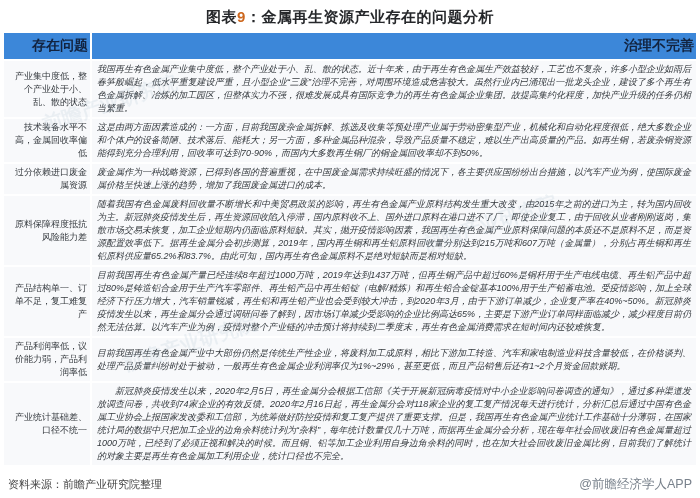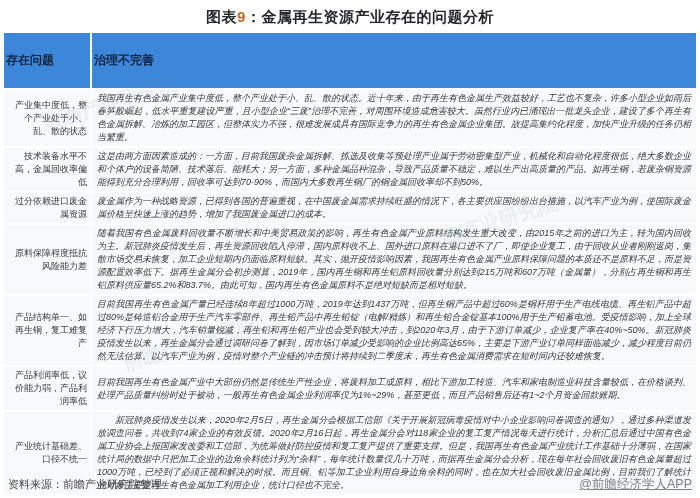--- a/index.html
+++ b/index.html
@@ -12,35 +12,35 @@
     text-align:center; padding-top:8px; font-size:15px; font-weight:bold;
     color:#26282b; letter-spacing:0.5px;
   }
   .title .num { color:#cd671d; }
   table.problems {
     border-collapse:separate; border-spacing:2px; table-layout:fixed;
     width:696px; margin:4px auto 0 auto;
   }
   col.c-problem { width:86px; }
   thead td {
-    background:#3c87d9; color:#12233f; font-weight:bold; font-size:12px;
-    text-align:left; padding:19px 2px; height:14px;
+    background:#3c87d9; color:#12233f; font-weight:bold; font-size:14px;
+    text-align:right; padding:4px 2px; height:14px;
   }
   tbody td {
     background:#f8f9fb; font-size:9px; line-height:13px; color:#33383d;
     vertical-align:middle; padding:2px 5px;text-align:right;
   }
   td.problem-cell { padding-left:6px; padding-right:3px; }
   td.analysis-cell { text-align:justify;font-style:italic; }
   td.analysis-cell.indent { text-indent:2em; }
   .footer-source {
     position:absolute; left:8px; bottom:6px; font-size:11px; color:#454545;text-align:center;
   }
   .app-credit {
-    position:absolute; right:8px; bottom:5px; font-size:12.5px; color:#79828c;text-decoration:underline;
+    position:absolute; right:8px; bottom:5px; font-size:12.5px; color:#79828c;
   }
   .wm {
     position:absolute; color:#6f93ad; opacity:0.10; pointer-events:none;
     font-size:20px; font-weight:bold; white-space:nowrap;
     transform:rotate(-18deg);
   }
   .wm1 { top:90px;  left:40px; }
   .wm2 { top:210px; left:420px; }
   .wm3 { top:330px; left:120px; }
 </style>
@@ -79,21 +79,21 @@
         </tr>
         <tr>
           <td class="problem-cell">过分依赖进口废金属资源</td>
           <td class="analysis-cell">废金属作为一种战略资源，已得到各国的普遍重视，在中国废金属需求持续旺盛的情况下，各主要供应国纷纷出台措施，以汽车产业为例，使国际废金属价格呈快速上涨的趋势，增加了我国废金属进口的成本。</td>
         </tr>
         <tr>
           <td class="problem-cell">原料保障程度抵抗风险能力差</td>
           <td class="analysis-cell">随着我国有色金属废料回收量不断增长和中美贸易政策的影响，再生有色金属产业原料结构发生重大改变，由2015年之前的进口为主，转为国内回收为主。新冠肺炎疫情发生后，再生资源回收陷入停滞，国内原料收不上、国外进口原料在港口进不了厂，即使企业复工，由于回收从业者刚刚返岗，集散市场交易未恢复，加工企业短期内仍面临原料短缺。其实，抛开疫情影响因素，我国再生有色金属产业原料保障问题的本质还不是原料不足，而是资源配置效率低下。据再生金属分会初步测算，2019年，国内再生铜和再生铝原料回收量分别达到215万吨和607万吨（金属量），分别占再生铜和再生铝原料供应量65.2%和83.7%。由此可知，国内再生有色金属原料不是绝对短缺而是相对短缺。</td>
         </tr>
         <tr>
-          <td class="problem-cell">产品结构单一、如再生铜，复工难复产</td>
+          <td class="problem-cell">产品结构单一、订单不足，复工难复产</td>
           <td class="analysis-cell">目前我国再生有色金属产量已经连续8年超过1000万吨，2019年达到1437万吨，但再生铜产品中超过60%是铜杆用于生产电线电缆、再生铝产品中超过80%是铸造铝合金用于生产汽车零部件、再生铅产品中再生铅锭（电解/精炼）和再生铅合金锭基本100%用于生产铅蓄电池。受疫情影响，加上全球经济下行压力增大，汽车销量锐减，再生铝和再生铅产业也会受到较大冲击，到2020年3月，由于下游订单减少，企业复产率在40%~50%。新冠肺炎疫情发生以来，再生金属分会通过调研问卷了解到，因市场订单减少受影响的企业比例高达65%，主要是下游产业订单同样面临减少，减少程度目前仍然无法估算。以汽车产业为例，疫情对整个产业链的冲击预计将持续到二季度末，再生有色金属消费需求在短时间内还较难恢复。</td>
         </tr>
         <tr>
           <td class="problem-cell">产品利润率低，议价能力弱，产品利润率低</td>
           <td class="analysis-cell">目前我国再生有色金属产业中大部份仍然是传统生产性企业，将废料加工成原料，相比下游加工转造、汽车和家电制造业科技含量较低，在价格谈判、处理产品质量纠纷时处于被动，一般再生有色金属企业利润率仅为1%~29%，甚至更低，而且产品销售后还有1~2个月资金回款账期。</td>
         </tr>
         <tr>
           <td class="problem-cell">产业统计基础差、口径不统一</td>
           <td class="analysis-cell indent">新冠肺炎疫情发生以来，2020年2月5日，再生金属分会根据工信部《关于开展新冠病毒疫情对中小企业影响问卷调查的通知》，通过多种渠道发放调查问卷，共收到74家企业的有效反馈。2020年2月16日起，再生金属分会对118家企业的复工复产情况每天进行统计，分析汇总后通过中国有色金属工业协会上报国家发改委和工信部，为统筹做好防控疫情和复工复产提供了重要支撑。但是，我国再生有色金属产业统计工作基础十分薄弱，在国家统计局的数据中只把加工企业的边角余料统计列为“杂料”，每年统计数量仅几十万吨，而据再生金属分会分析，现在每年社会回收废旧有色金属量超过1000万吨，已经到了必须正视和解决的时候。而且铜、铝等加工企业利用自身边角余料的同时，也在加大社会回收废旧金属比例，目前我们了解统计的对象主要是再生有色金属加工利用企业，统计口径也不完全。</td>
         </tr>

